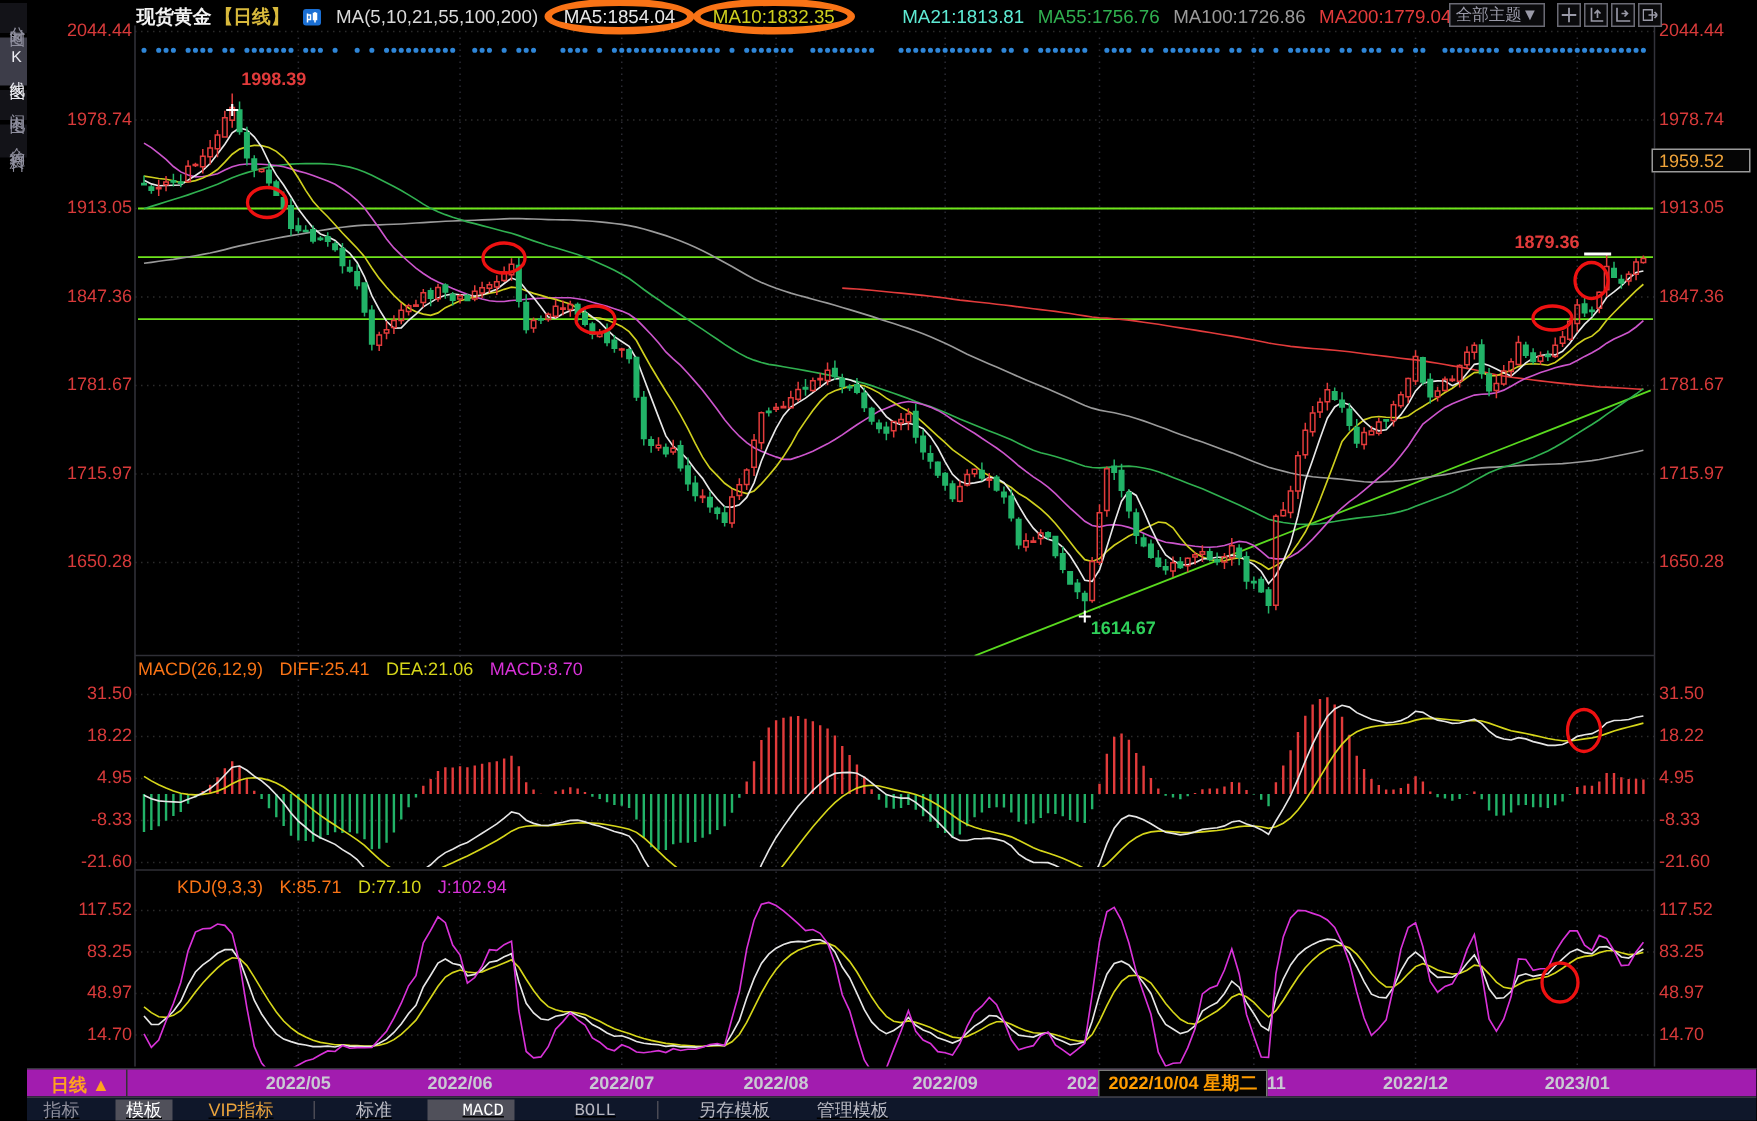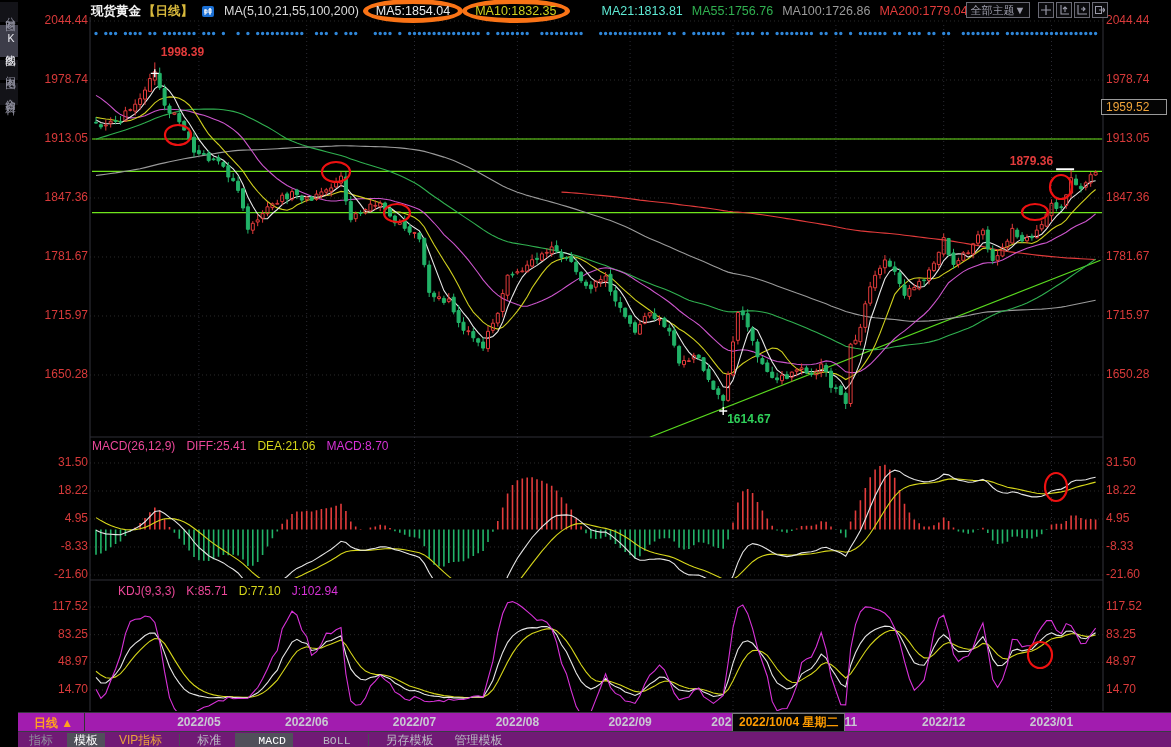--- a/index.html
+++ b/index.html
@@ -12,27 +12,27 @@
   .sym{color:#f2f2f2;font-weight:bold;}
   .per{color:#d8b93c;font-weight:bold;}
   .set{color:#d9d9d9;}
   .mv{font-size:12.5px;}
   .circled{border:5px solid #f97316;border-radius:50%;padding:0 8px;margin:0 -5px;}
   #theme-btn{position:absolute;left:966px;top:2px;width:62px;height:14px;border:1px solid #6a6a74;color:#9a9aa8;font-size:11px;text-align:center;line-height:14px;background:#0a0a0c;z-index:5;cursor:pointer;}
   .tool-ic{position:absolute;top:2px;width:14px;height:14px;border:1px solid #6a6a74;background:#0a0a0c;z-index:5;display:flex;align-items:center;justify-content:center;}
   #price-tag{position:absolute;left:1101px;top:99px;width:60px;height:14px;background:#050505;border:1px solid #9a9a9a;color:#f0a43a;font-size:12px;line-height:14px;padding-left:4px;z-index:6;}
   #macd-hdr{position:absolute;left:92px;top:439px;font-size:12px;display:flex;gap:11px;z-index:5;white-space:nowrap;}
   #kdj-hdr{position:absolute;left:92px;top:584px;font-size:12px;display:flex;gap:11px;z-index:5;white-space:nowrap;margin-left:26px;}
-  .tw{color:#ec4899;} .ty{color:#d6d61a;} .tm{color:#d832d8;}
+  .tw{color:#f97316;} .ty{color:#d6d61a;} .tm{color:#d832d8;}
   #timeline{position:absolute;left:18px;right:0;top:712px;height:18px;background:#a21caf;border-top:1px solid #36363e;z-index:5;}
   #period-cell{position:absolute;left:0;top:0;bottom:0;width:66px;border-right:1px solid #333;cursor:pointer;}
   #period{position:absolute;left:16px;top:2px;color:#ffa21f;font-weight:bold;font-size:12px;white-space:nowrap;}
   .date-lbl{position:absolute;top:2px;color:#c9c9d2;font-size:12px;font-weight:bold;transform:translateX(-50%);white-space:nowrap;}
   #date-tip{position:absolute;left:714px;top:0;height:15px;background:#050505;border:1px solid #7a7a7a;color:#ff9c00;font-size:12px;font-weight:bold;line-height:15px;padding:1px 6px;z-index:7;white-space:nowrap;}
-  #toolbar{position:absolute;left:18px;right:0;top:731px;height:16px;background:#701a75;border-top:1px solid #3a3a44;display:flex;align-items:center;padding-left:4px;gap:7px;z-index:5;}
+  #toolbar{position:absolute;left:18px;right:0;top:731px;height:16px;background:#0f172a;border-top:1px solid #3a3a44;display:flex;align-items:center;padding-left:4px;gap:17px;z-index:5;text-decoration:underline;}
   .tab{font-size:12px;color:#b9b9c2;padding:0 7px;line-height:15px;cursor:pointer;white-space:nowrap;}
   .tab.dim{color:#8f8f9c;}
   .tab.active{background:#50505a;color:#fff;}
   .tab.accent{color:#e9a33c;text-align:center;}
   .tab.mono{font-family:"Liberation Mono","DejaVu Sans Mono",monospace;font-size:11.5px;padding-left:23px;}
   .vsep{width:1px;height:12px;background:#4a4a54;margin:0 3px;}
   #sidebar{position:absolute;left:0;top:0;width:18px;height:747px;background:#000;z-index:10;}
   .side-tab{width:18px;margin:0 0 3px 0;padding:7px 0;writing-mode:vertical-rl;text-orientation:upright;font-size:10.5px;color:#8f8f9e;text-align:center;background:#131318;letter-spacing:2px;cursor:pointer;}
   .side-tab.active{background:#3d3d49;color:#ececf2;}
 </style>

